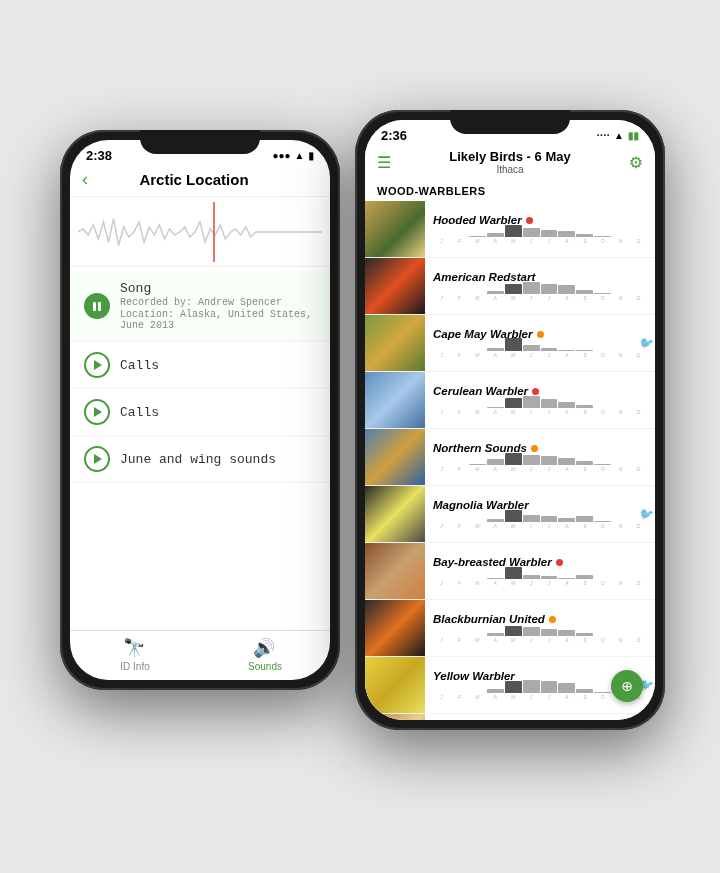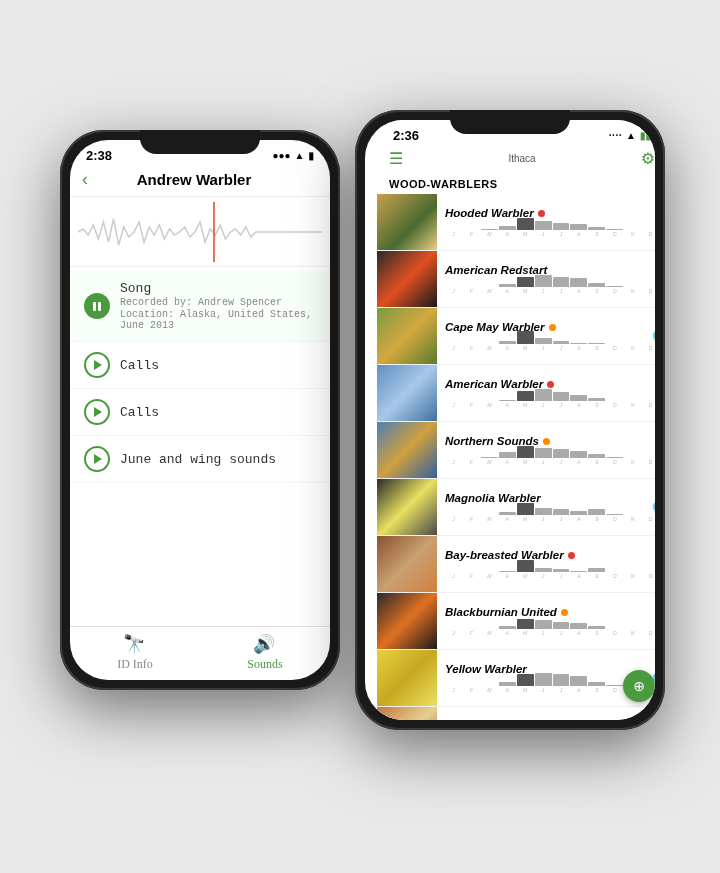--- a/index.html
+++ b/index.html
@@ -200,31 +200,30 @@
       padding: 6px 0 8px;
     }
     .tab-item {
       flex: 1;
       display: flex;
       flex-direction: column;
       align-items: center;
       gap: 2px;
     }
     .tab-icon { font-size: 18px; }
-    .tab-label { font-size: 12px; color: #888; font-family: Liberation Serif, serif; }
+    .tab-label { font-size: 10px; color: #888; }
     .tab-label-active { color: #4a9a3f; }
 
     
     .screen-front {
       width: 100%;
       height: 100%;
       background: #fff;
       display: flex;
       flex-direction: column;
-      margin-left: 12px;
     }
     .front-header {
       display: flex;
       align-items: center;
       padding: 4px 12px 6px;
     }
     .menu-icon { font-size: 16px; color: #4a9a3f; }
     .front-title-block {
       flex: 1;
       text-align: center;
@@ -361,21 +360,21 @@
           <span class="status-time">2:38</span>
           <div class="status-icons">
             <span>●●●</span>
             <span>▲</span>
             <span>▮</span>
           </div>
         </div>
 
         <div class="back-header">
           <span class="back-btn">‹</span>
-          <span class="back-title">Andrew Warbler</span>
+          <span class="back-title">Arctic Location</span>
           <span style="width:18px;"></span>
         </div>
 
         <div class="waveform-area">
           <svg class="waveform-svg" viewBox="0 0 240 50">
             <polyline points="0,25 5,22 10,28 15,18 20,32 25,15 30,35 35,12 40,38 45,20 50,30 55,25 60,15 65,35 70,20 75,28 80,18 85,32 90,22 95,28 100,25 105,20 110,30 115,25 120,15 125,35 130,22 135,28 140,18 145,32 150,25 155,22 160,28 165,20 170,30 175,25 180,25 185,25 190,25 195,25 200,25 205,25 210,25 215,25 220,25 225,25 230,25 235,25 240,25" stroke="#ccc" stroke-width="1.5" fill="none"></polyline>
           </svg>
           <div class="waveform-playhead"></div>
         </div>
 
@@ -441,20 +440,21 @@
           <div class="status-icons">
             <span>····</span>
             <span>▲</span>
             <span style="color:#4a9a3f;">▮▮</span>
           </div>
         </div>
 
         <div class="front-header">
           <span class="menu-icon">☰</span>
           <div class="front-title-block">
+            <div class="front-title-main">Likely Birds - 6 May</div>
             <div class="front-title-sub">Ithaca</div>
           </div>
           <span class="filter-icon">⚙</span>
         </div>
 
         <div class="section-header">WOOD-WARBLERS</div>
 
         <div class="bird-list" id="bird-list-container">
 
         <div class="bird-item">
@@ -639,21 +639,21 @@
                 </div>
               </div>
               <div class="bird-gecko" style="font-size: 12px;">🐦</div>
             </div>
             <div class="bird-item">
               <div class="bird-photo">
                 <div class="bird-photo-placeholder bird-cerulean"></div>
               </div>
               <div class="bird-info">
                 <div class="bird-name-row">
-                  <span class="bird-name">American Warbler</span>
+                  <span class="bird-name">Cerulean Warbler</span>
                   <span class="status-dot dot-red"></span>
                 </div>
                 <div class="bar-chart">
                   <div class="bar-month">
                     <div class="bar-fill" style="height: 0px;"></div>
                     <div class="bar-label">J</div>
                   </div>
                   <div class="bar-month">
                     <div class="bar-fill" style="height: 0px;"></div>
                     <div class="bar-label">F</div>

